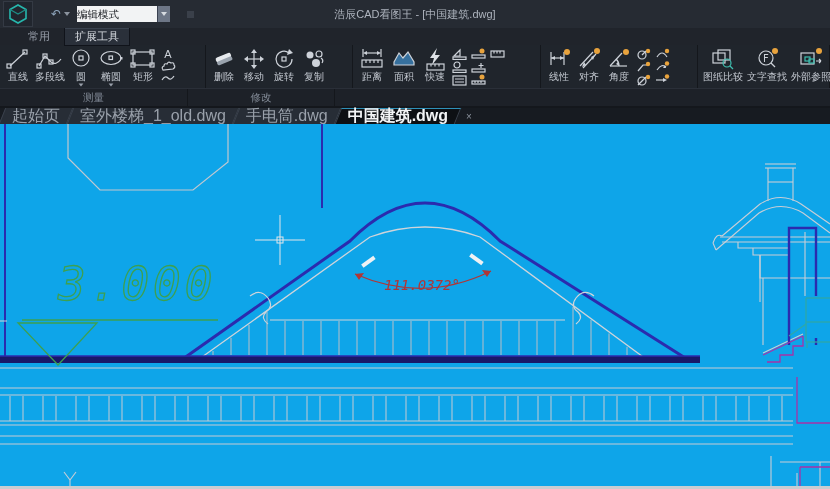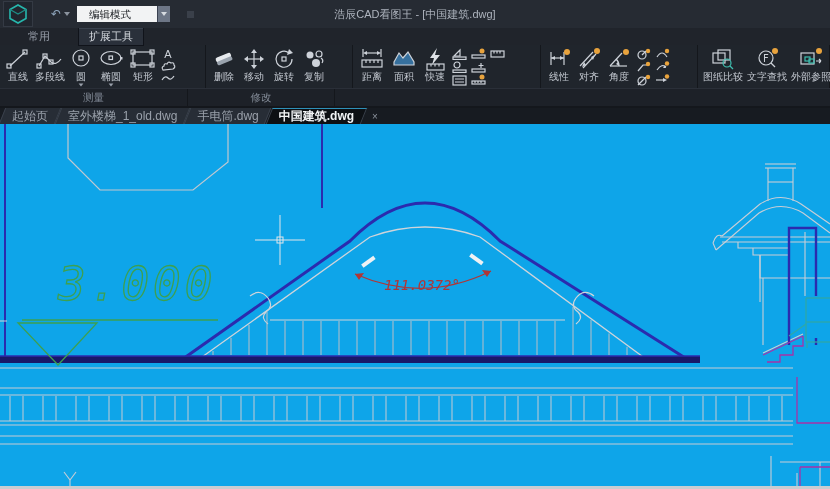--- a/index.html
+++ b/index.html
@@ -7,28 +7,28 @@
   body{font-family:"Liberation Sans","DejaVu Sans",sans-serif;}
   .app{position:relative;width:830px;height:489px;overflow:hidden;background:#20242b;}
 
   
   .titlebar{position:relative;height:28px;background:#262b33;display:flex;align-items:center;}
   .logo-tile{width:30px;height:26px;margin-left:3px;display:flex;align-items:center;justify-content:center;background:#21262e;border:1px solid #343a44;}
   .qat{display:flex;align-items:center;margin-left:18px;gap:3px;}
   .undo-glyph{color:#8fa6bd;font-size:12px;line-height:1;}
   .caret{width:0;height:0;border-left:3px solid transparent;border-right:3px solid transparent;border-top:4px solid #8b939e;display:inline-block;}
   .mode-combo{display:flex;align-items:stretch;height:16px;margin-left:4px;}
-  .mode-combo .field{width:80px;background:#f2f3f4;color:#1a1d22;font-size:10.5px;line-height:16px;padding:0 12px;white-space:nowrap;overflow:hidden;}
+  .mode-combo .field{width:80px;background:#f2f3f4;color:#1a1d22;font-size:10.5px;line-height:16px;padding:0 0;white-space:nowrap;overflow:hidden;}
   .mode-combo .dd{width:13px;background:#6d7686;display:flex;align-items:center;justify-content:center;border-left:1px solid #394050;}
   .mode-combo .dd .caret{border-top-color:#d7dbe0;}
   .mini-btn{width:7px;height:7px;background:#3a404a;margin-left:14px;}
   .win-title{position:absolute;left:0;right:0;top:0;height:28px;display:flex;align-items:center;justify-content:center;color:#aeb4be;font-size:11px;pointer-events:none;}
 
   
-  .tabrow{height:17px;background:#20242b;display:flex;align-items:center;padding-left:18px;gap:18px;}
+  .tabrow{height:17px;background:#20242b;display:flex;align-items:center;padding-left:18px;gap:4px;}
   .rtab{font-size:11px;color:#99a0ab;padding:1px 10px;cursor:default;}
   .rtab.active{color:#d6dae0;background:#2a303a;border:1px solid #10131a;box-shadow:inset 0 1px 0 #3a424e;}
 
   
   .ribbon{height:43px;display:flex;background:#20252c;}
   .ribbonfoot{height:18px;display:flex;background:#1d2128;border-top:1px solid #2a2f38;}
   .rgroup{height:100%;border-right:1px solid #14171c;display:flex;align-items:flex-start;padding:2px 2px 0 4px;gap:2px;}
   .rfoot{height:100%;border-right:1px solid #14171c;display:flex;align-items:center;justify-content:center;color:#828a96;font-size:10.5px;}
   .bigbtn{display:flex;flex-direction:column;align-items:center;justify-content:flex-start;padding:0 1px;}
   .bigbtn .ic{height:24px;display:flex;align-items:center;justify-content:center;}
@@ -39,21 +39,21 @@
   svg .ln{stroke:#cdd2d9;stroke-width:1.2;fill:none;}
   svg .fl{fill:#cdd2d9;}
   svg .teal{stroke:#3fbfb0;}
   svg .odot{fill:#e8a33d;}
 
   
   .sep2{height:2px;background:#14171c;}
   .doctabs{height:16px;background:#171b21;display:flex;align-items:stretch;padding-left:2px;}
   .dtab{position:relative;display:flex;align-items:center;padding:0 10px;cursor:default;}
   .dtab::before{content:'';position:absolute;inset:0;transform:skewX(-22deg);background:#272d36;border-left:1px solid #3a414c;border-right:1px solid #3a414c;}
-  .dtab span{position:relative;font-size:12px;color:#9aa1ab;white-space:nowrap;}
+  .dtab span{position:relative;font-size:16px;color:#9aa1ab;white-space:nowrap;}
   .dtab.active::before{background:#0d1014;border-top:1px solid #2e90b8;}
   .dtab.active span{color:#f2f4f6;font-weight:bold;text-align:center;}
   .dtab-close{display:flex;align-items:center;padding:0 8px;color:#8b929c;font-size:10px;}
 
   
   .canvas{position:relative;height:362px;background:#0ea5e9;font-style:italic;}
   .canvas svg{display:block;}
   .statusbar{height:3px;background:#c9cdd1;}
 </style>
 </head>

